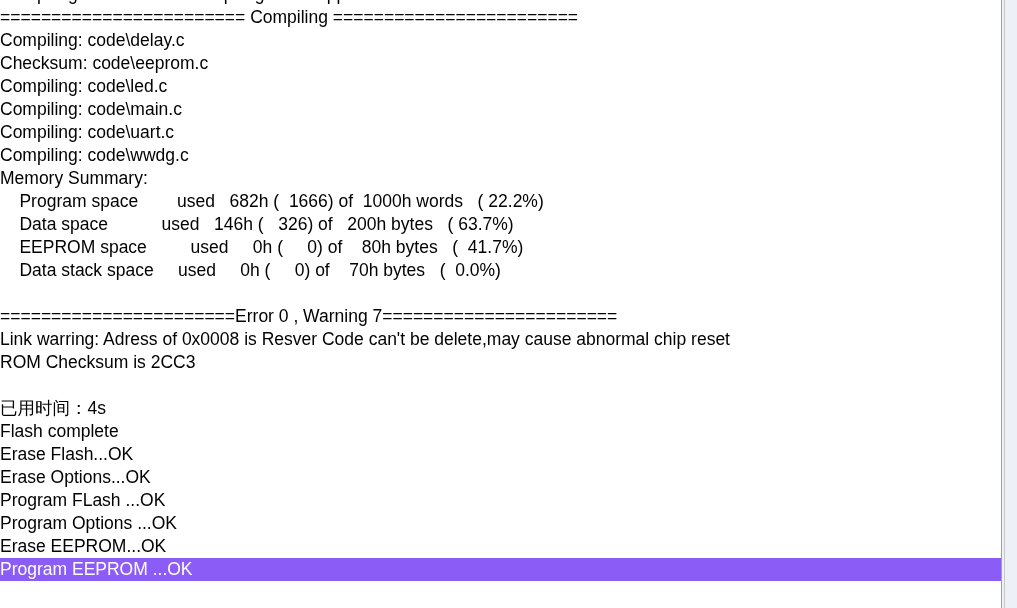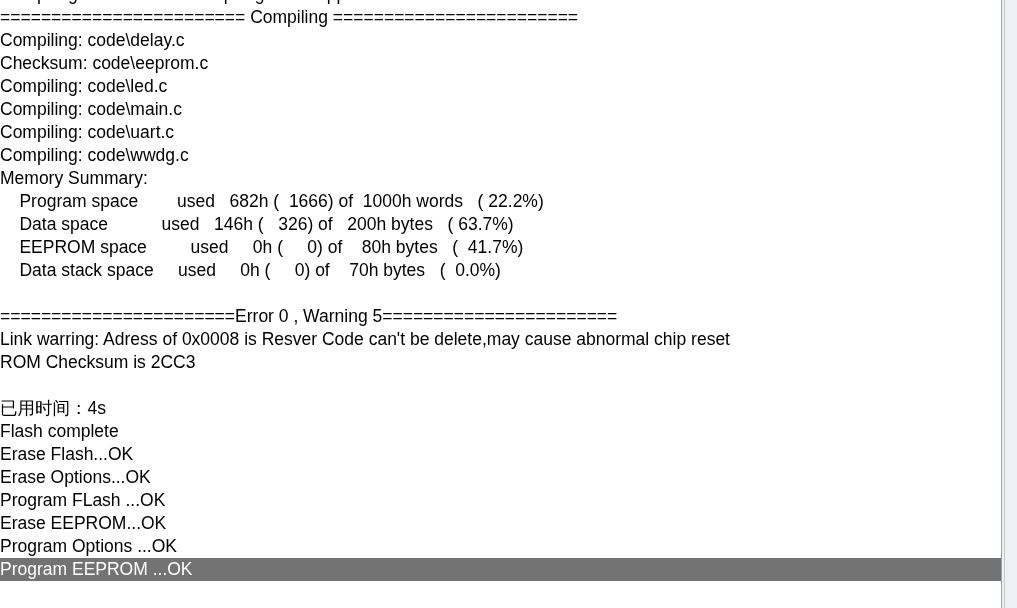--- a/index.html
+++ b/index.html
@@ -51,21 +51,21 @@
     white-space: pre;
     box-sizing: border-box;
     letter-spacing: 0px;
   }
 
   .line.blank {
     height: 23px;
   }
 
   .line.selected {
-    background: #737373;
+    background: #8b5cf6;
     color: #ffffff;
     width: 1001px;
   }
 
   
   .line.clipped {
     color: #000000;
   }
 
   
@@ -117,31 +117,31 @@
         <div class="line">Compiling: code\led.c</div>
         <div class="line">Compiling: code\main.c</div>
         <div class="line">Compiling: code\uart.c</div>
         <div class="line">Compiling: code\wwdg.c</div>
         <div class="line">Memory Summary:</div>
         <div class="line">    Program space        used   682h (  1666) of  1000h words   ( 22.2%)</div>
         <div class="line">    Data space           used   146h (   326) of   200h bytes   ( 63.7%)</div>
         <div class="line">    EEPROM space         used     0h (     0) of    80h bytes   (  41.7%)</div>
         <div class="line">    Data stack space     used     0h (     0) of    70h bytes   (  0.0%)</div>
         <div class="line blank"></div>
-        <div class="line">=======================Error 0 , Warning 5=======================</div>
+        <div class="line">=======================Error 0 , Warning 7=======================</div>
         <div class="line">Link warring: Adress of 0x0008 is Resver Code can't be delete,may cause abnormal chip reset</div>
         <div class="line">ROM Checksum is 2CC3</div>
         <div class="line blank"></div>
         <div class="line">已用时间：4s</div>
         <div class="line">Flash complete</div>
         <div class="line">Erase Flash...OK</div>
         <div class="line">Erase Options...OK</div>
         <div class="line">Program FLash ...OK</div>
+        <div class="line">Program Options ...OK</div>
         <div class="line">Erase EEPROM...OK</div>
-        <div class="line">Program Options ...OK</div>
         <div class="line selected">Program EEPROM ...OK</div>
       </div>
   </div>
 
   <div id="right-gutter"></div>
   <div id="gutter-border"></div>
   <div id="gutter-border-inner"></div>
   <div id="scrollbar-track"></div>
 
 </div>

